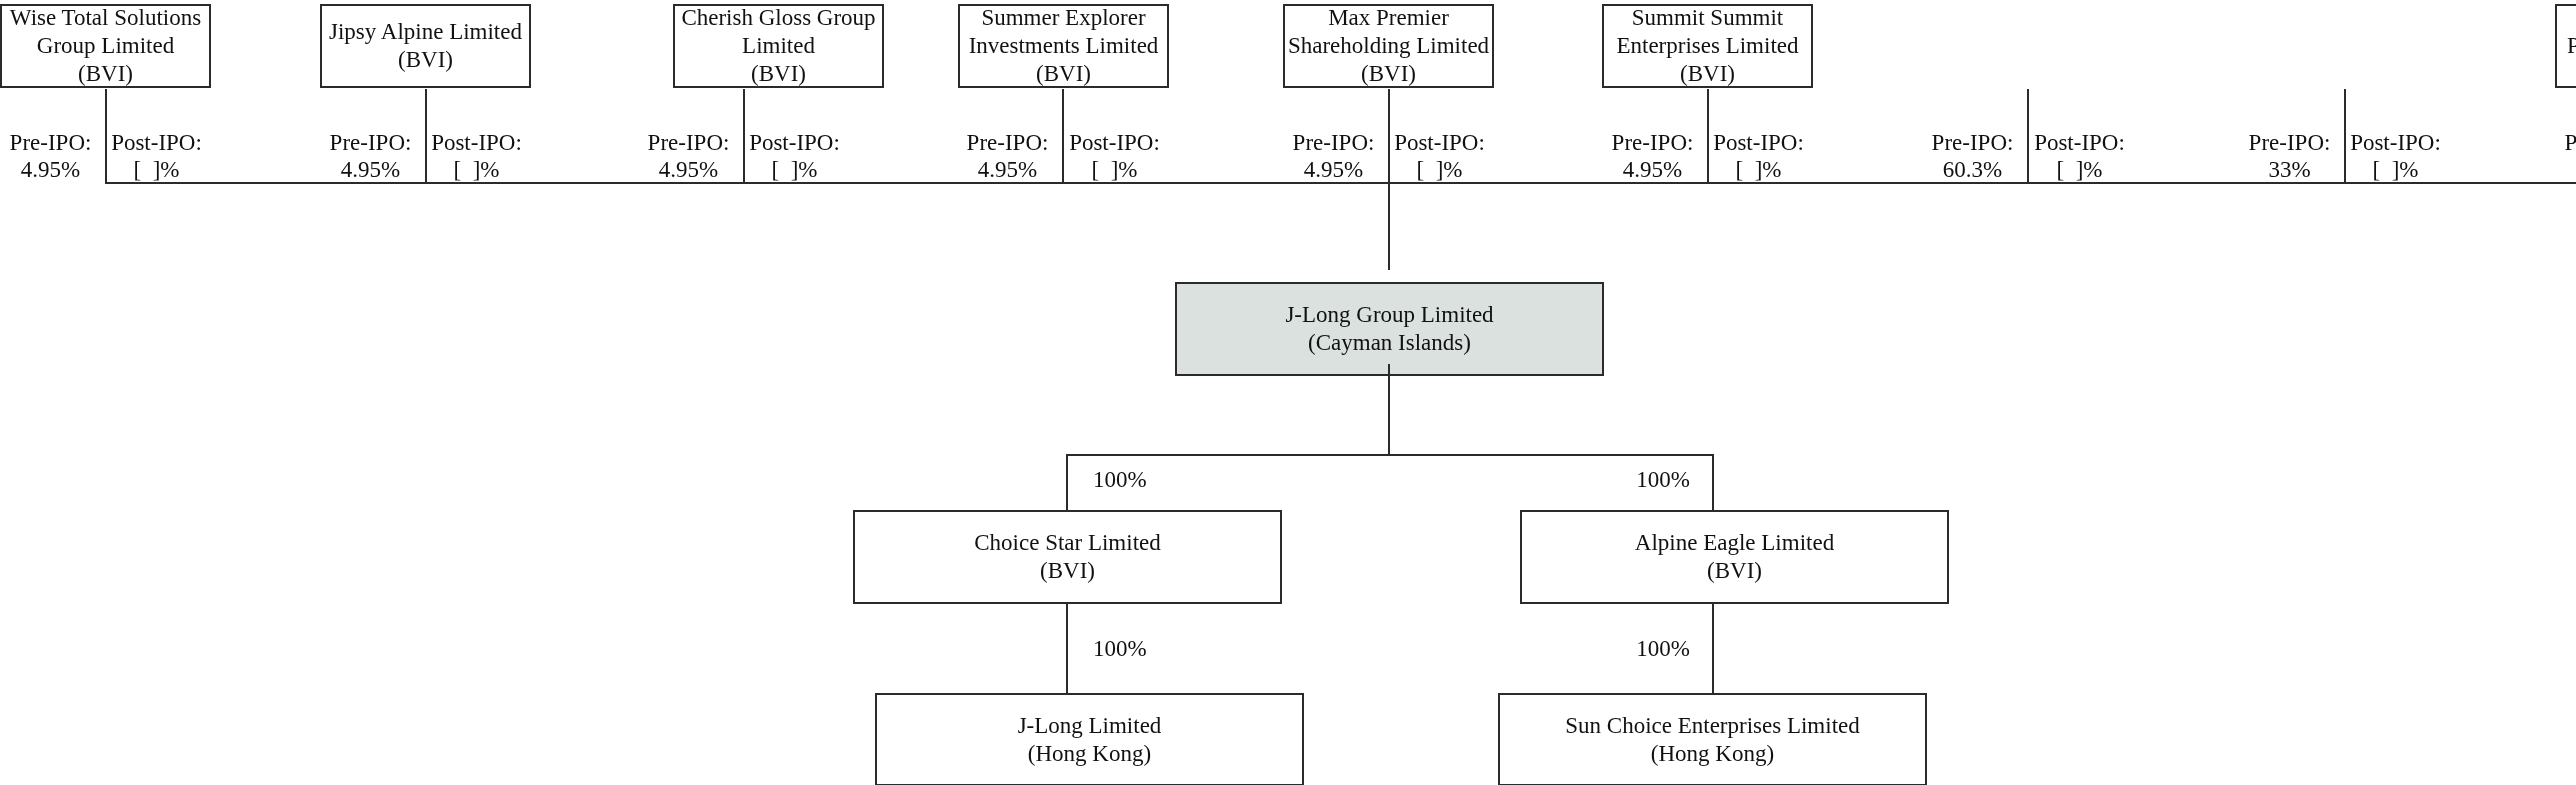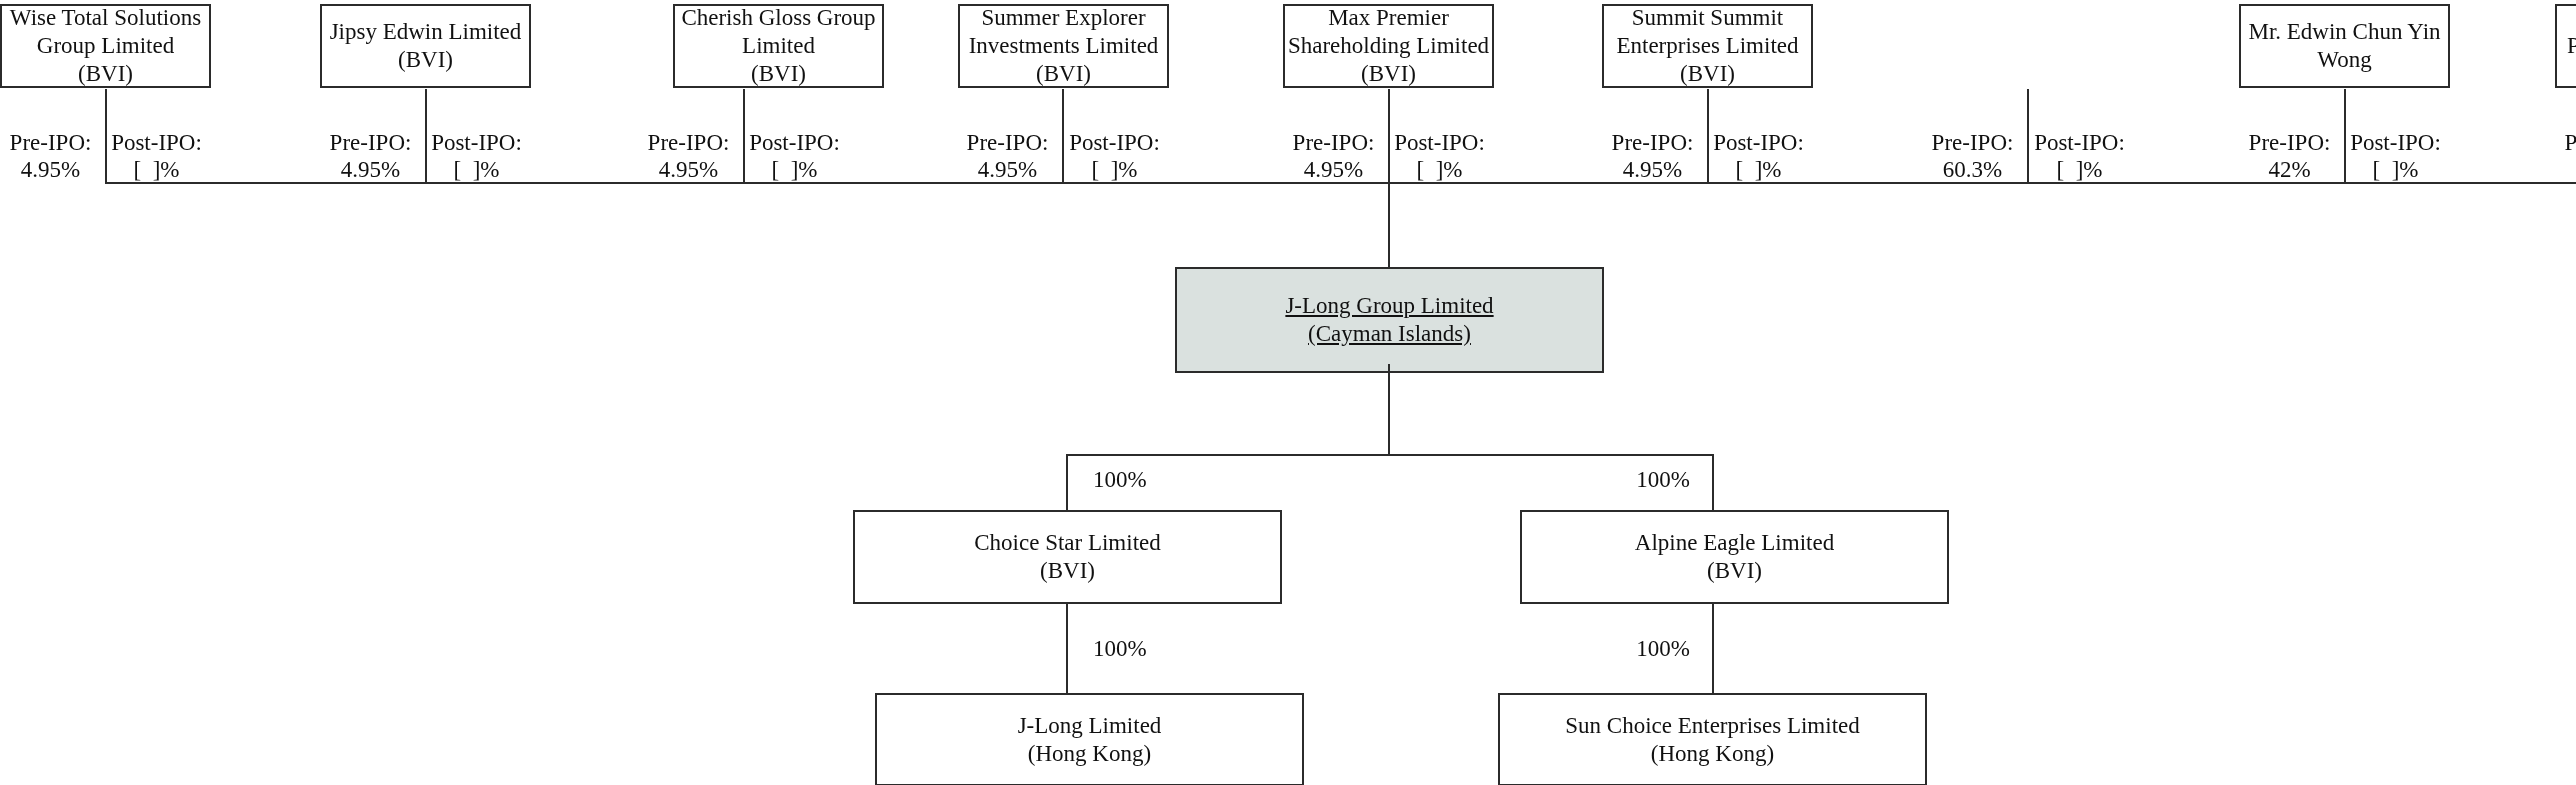--- a/index.html
+++ b/index.html
@@ -22,21 +22,21 @@
     display: flex;
     align-items: center;
     justify-content: center;
     text-align: center;
     font-size: 23px;
     line-height: 28px;
   }
   .ebox .name { white-space: pre-line; }
 
   .sh-box   { top: 4.1px;    width: 211px; height: 84px; }
-  .hold-box { top: 267px;  width: 429px; height: 106px; background: #dae1df; text-decoration: underline; }
+  .hold-box { top: 282px;  width: 429px; height: 94px; background: #dae1df; }
   .l1-box   { top: 510px;  width: 429px; height: 94px; }
   .l2-box   { top: 693px; width: 429px; height: 93px; }
 
   
   .vline, .hline { position: absolute; background: #2b2b2b; }
   .vline { width: 1.5px; }
   .hline { height: 1.5px; }
 
   .sh-drop  { top: 89px; height: 95px; }
   .sh-drop.deep { height: 181px; }
@@ -67,21 +67,21 @@
 <body>
 
 <div id="stage">
 
   <div class="ebox sh-box" style="left:0px">
       <span class="name">Wise Total Solutions
 Group Limited
 (BVI)</span>
     </div>
   <div class="ebox sh-box" style="left:320px">
-      <span class="name">Jipsy Edwin Limited
+      <span class="name">Jipsy Alpine Limited
 (BVI)</span>
     </div>
   <div class="ebox sh-box" style="left:673px">
       <span class="name">Cherish Gloss Group
 Limited
 (BVI)</span>
     </div>
   <div class="ebox sh-box" style="left:958px">
       <span class="name">Summer Explorer
 Investments Limited
@@ -89,24 +89,20 @@
     </div>
   <div class="ebox sh-box" style="left:1283px">
       <span class="name">Max Premier
 Shareholding Limited
 (BVI)</span>
     </div>
   <div class="ebox sh-box" style="left:1602px">
       <span class="name">Summit Summit
 Enterprises Limited
 (BVI)</span>
-    </div>
-  <div class="ebox sh-box" style="left:2239px">
-      <span class="name">Mr. Edwin Chun Yin
-Wong</span>
     </div>
   <div class="ebox sh-box" style="left:2555px">
       <span class="name">Public Shareholding</span>
     </div>
 
   <div class="vline sh-drop" style="left:105px"></div>
   <div class="vline sh-drop" style="left:425px"></div>
   <div class="vline sh-drop" style="left:743px"></div>
   <div class="vline sh-drop" style="left:1062px"></div>
   <div class="vline sh-drop deep" style="left:1388px"></div>
@@ -174,21 +170,21 @@
     <div>Pre-IPO:</div>
     <div class="val">60.3%</div>
   </div>
   <div class="ipo-col" style="left:2002px">
     <div>Post-IPO:</div>
     <div class="val">[  ]%</div>
   </div>
 
   <div class="ipo-col" style="left:2212px">
     <div>Pre-IPO:</div>
-    <div class="val">42%</div>
+    <div class="val">33%</div>
   </div>
   <div class="ipo-col" style="left:2318px">
     <div>Post-IPO:</div>
     <div class="val">[  ]%</div>
   </div>
 
   <div class="ipo-col" style="left:2528px">
     <div>Pre-IPO:</div>
     <div class="val">0%</div>
   </div>

